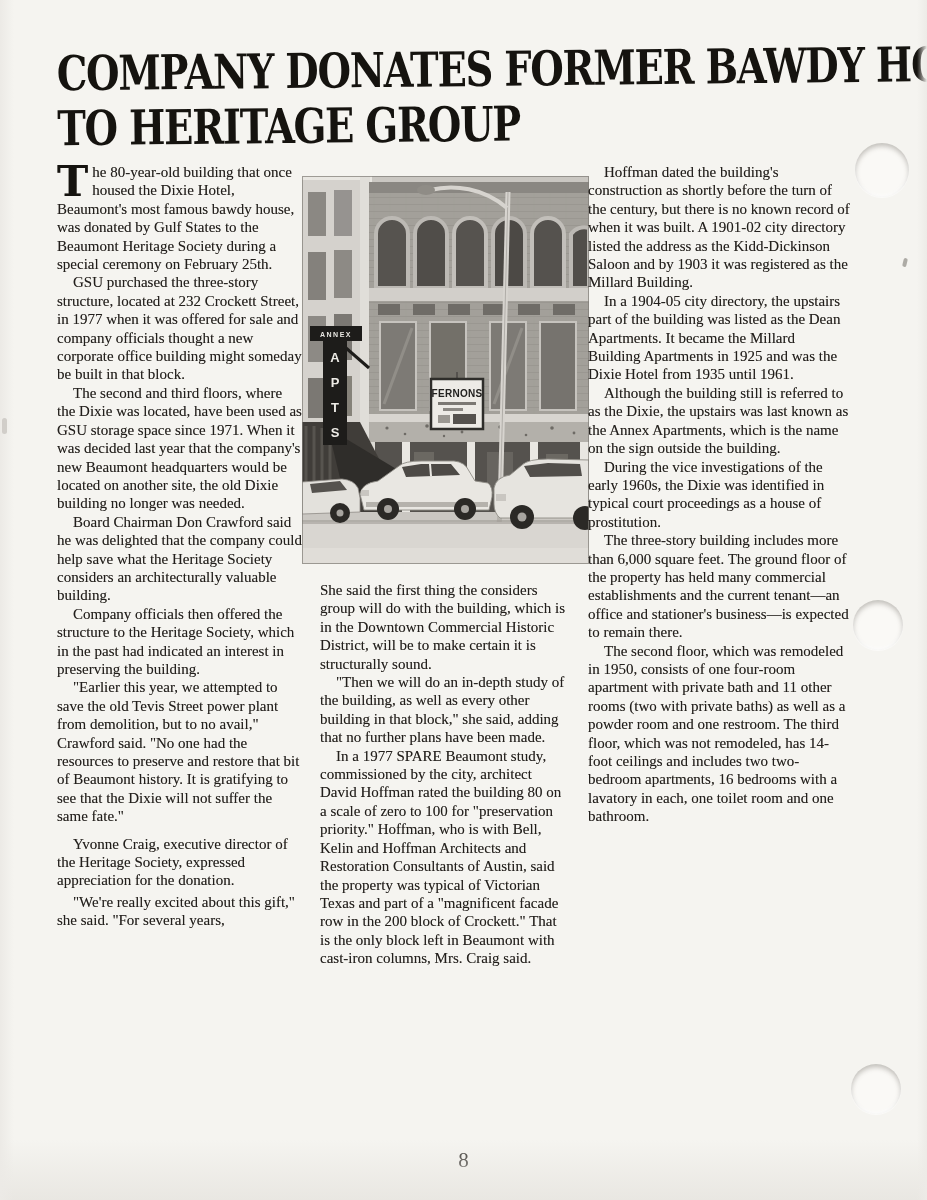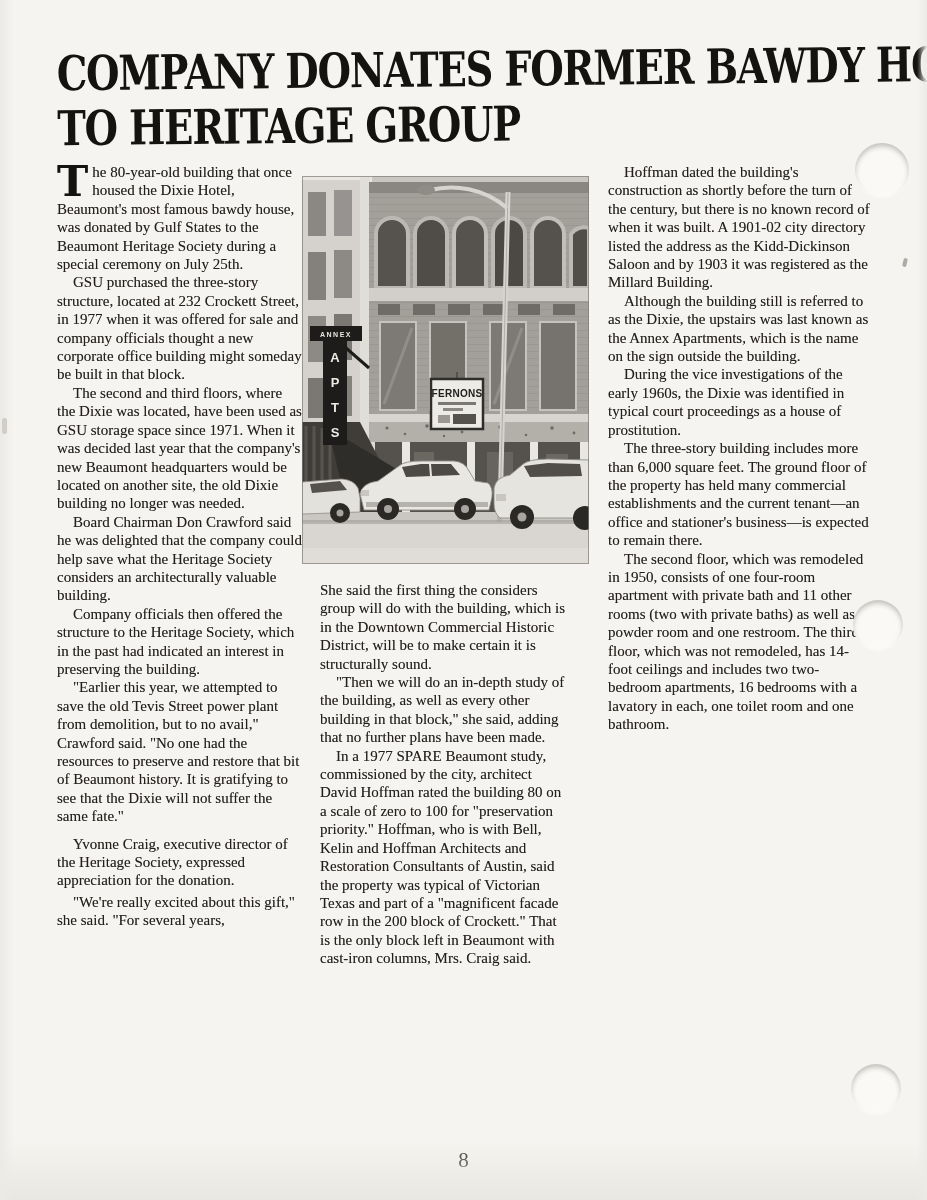--- a/index.html
+++ b/index.html
@@ -35,21 +35,21 @@
   .headline-line{font-size:48px;line-height:55px;letter-spacing:-1.5px;
     white-space:nowrap;transform:scaleX(.80);transform-origin:0 50%;}
 
   
   .col{position:absolute;top:163px;font-size:15px;line-height:18.4px;
     text-align:left;hyphens:auto;-webkit-hyphens:auto;
     text-shadow:0 0 .4px rgba(44,38,30,.45);}
   .col p{margin:0;text-indent:16px;}
   .col-left{left:57px;width:247px;}
   .col-mid{left:320px;width:248px;}
-  .col-right{left:608px;width:263px;}
+  .col-right{left:588px;width:263px;}
   .lead{text-indent:0 !important;}
   .dropcap{float:left;font-size:42px;line-height:33px;font-weight:bold;
     padding:2px 4px 0 0;font-family:"DejaVu Serif",serif;color:#15130f;}
   .col-left .para-list p:nth-child(6){margin-top:9px;}   
   .col-left .para-list p:nth-child(7){margin-top:3px;}
   .col-mid  .para-list p:first-child{text-indent:0;}
 
   
   .photo{position:relative;margin:13px 0 17px -18px;width:287px;height:388px;
     text-shadow:none;}
@@ -62,21 +62,21 @@
 <body>
 
 <div class="page">
 
   <header class="headline">
     <div class="headline-line">COMPANY DONATES FORMER BAWDY HOUSE</div>
     <div class="headline-line">TO HERITAGE GROUP</div>
   </header>
 
   <section class="col col-left">
-    <p class="lead"><span class="dropcap">T</span><span>he 80-year-old building that once housed the Dixie Hotel, Beaumont's most famous bawdy house, was donated by Gulf States to the Beaumont Heritage Society during a special ceremony on July 25th.</span></p>
+    <p class="lead"><span class="dropcap">T</span><span>he 80-year-old building that once housed the Dixie Hotel, Beaumont's most famous bawdy house, was donated by Gulf States to the Beaumont Heritage Society during a special ceremony on February 25th.</span></p>
     <div class="para-list">
         <p>GSU purchased the three-story structure, located at 232 Crockett Street, in 1977 when it was offered for sale and company officials thought a new corporate office building might someday be built in that block.</p>
         <p>The second and third floors, where the Dixie was located, have been used as GSU storage space since 1971. When it was decided last year that the company's new Beaumont headquarters would be located on another site, the old Dixie building no longer was needed.</p>
         <p>Board Chairman Don Crawford said he was delighted that the company could help save what the Heritage Society considers an architecturally valuable building.</p>
         <p>Company officials then offered the structure to the Heritage Society, which in the past had indicated an interest in preserving the building.</p>
         <p>"Earlier this year, we attempted to save the old Tevis Street power plant from demolition, but to no avail," Crawford said. "No one had the resources to preserve and restore that bit of Beaumont history. It is gratifying to see that the Dixie will not suffer the same fate."</p>
         <p>Yvonne Craig, executive director of the Heritage Society, expressed appreciation for the donation.</p>
         <p>"We're really excited about this gift," she said. "For several years,</p>
       </div>
   </section>
@@ -234,20 +234,21 @@
     <div class="para-list">
         <p>She said the first thing the considers group will do with the building, which is in the Downtown Commercial Historic District, will be to make certain it is structurally sound.</p>
         <p>"Then we will do an in-depth study of the building, as well as every other building in that block," she said, adding that no further plans have been made.</p>
         <p>In a 1977 SPARE Beaumont study, commissioned by the city, architect David Hoffman rated the building 80 on a scale of zero to 100 for "preservation priority." Hoffman, who is with Bell, Kelin and Hoffman Architects and Restoration Consultants of Austin, said the property was typical of Victorian Texas and part of a "magnificent facade row in the 200 block of Crockett." That is the only block left in Beaumont with cast-iron columns, Mrs. Craig said.</p>
       </div>
   </section>
 
   <section class="col col-right">
     <div class="para-list">
         <p>Hoffman dated the building's construction as shortly before the turn of the century, but there is no known record of when it was built. A 1901-02 city directory listed the address as the Kidd-Dickinson Saloon and by 1903 it was registered as the Millard Building.</p>
+        <p>In a 1904-05 city directory, the upstairs part of the building was listed as the Dean Apartments. It became the Millard Building Apartments in 1925 and was the Dixie Hotel from 1935 until 1961.</p>
         <p>Although the building still is referred to as the Dixie, the upstairs was last known as the Annex Apartments, which is the name on the sign outside the building.</p>
         <p>During the vice investigations of the early 1960s, the Dixie was identified in typical court proceedings as a house of prostitution.</p>
         <p>The three-story building includes more than 6,000 square feet. The ground floor of the property has held many commercial establishments and the current tenant—an office and stationer's business—is expected to remain there.</p>
         <p>The second floor, which was remodeled in 1950, consists of one four-room apartment with private bath and 11 other rooms (two with private baths) as well as a powder room and one restroom. The third floor, which was not remodeled, has 14-foot ceilings and includes two two-bedroom apartments, 16 bedrooms with a lavatory in each, one toilet room and one bathroom.</p>
       </div>
   </section>
 
   <div class="page-number">8</div>
 
   <div class="hole hole-1"></div>

